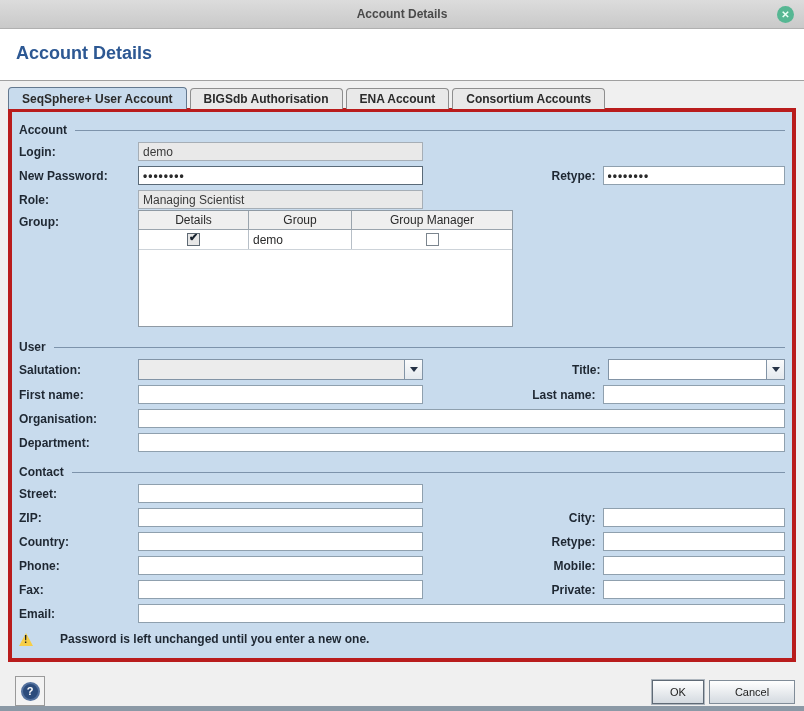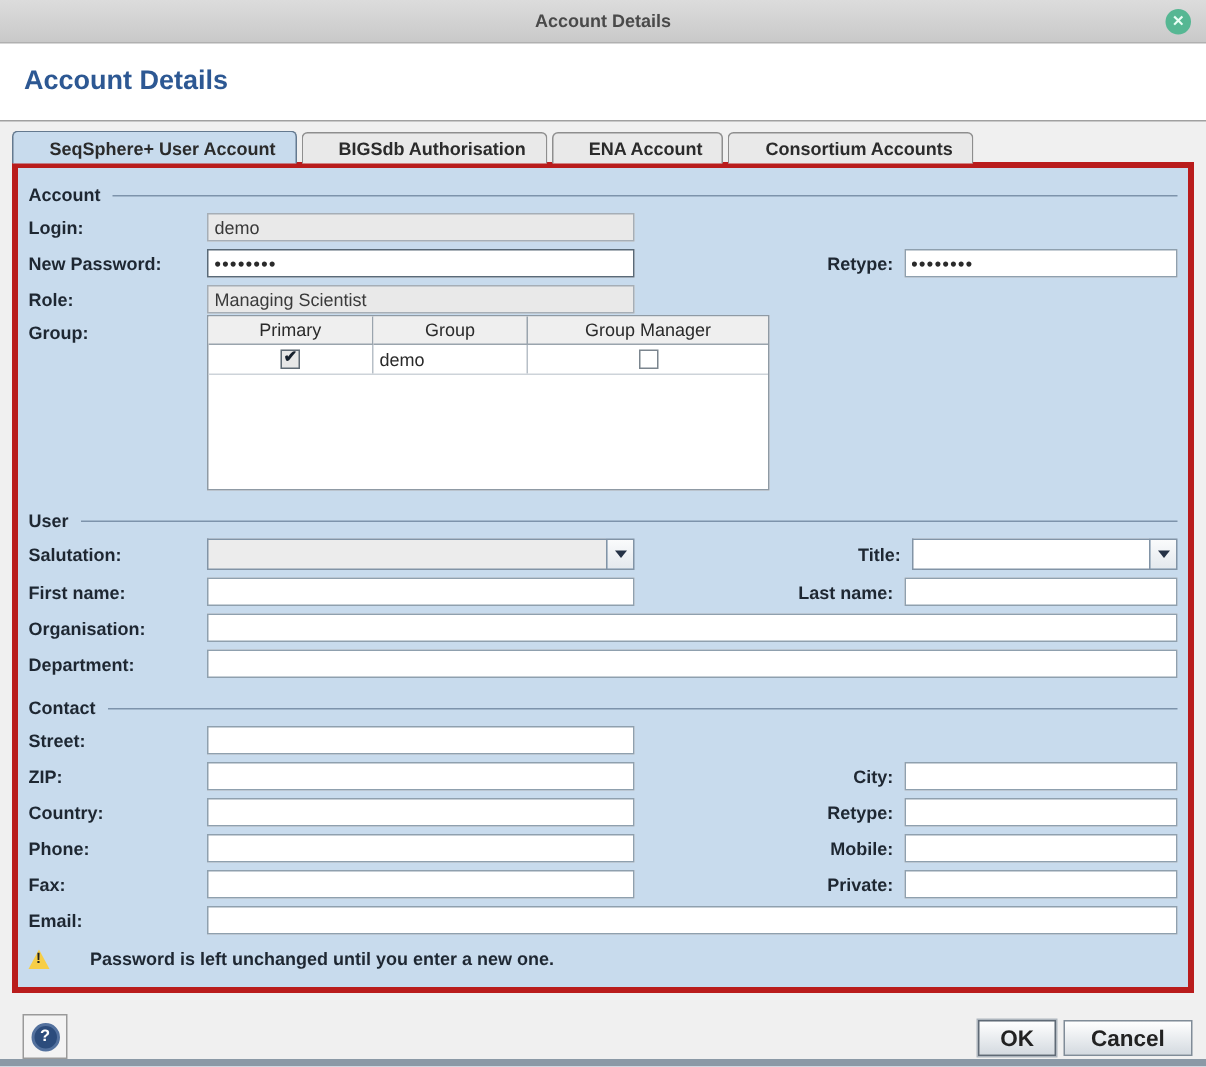--- a/index.html
+++ b/index.html
@@ -16,21 +16,21 @@
 
   
   .header-area { height:51px; background:#ffffff; padding:14px 0 0 16px; }
   .page-heading { font-size:18px; font-weight:bold; color:#2d5893; }
 
   
   .body-bg { height:631px; background:#f0f0f0; border-top:1px solid #a0a0a0; position:relative; }
 
   
   .tabs { display:flex; gap:3px; padding:7px 0 0 8px; height:28px; position:relative; z-index:2; }
-  .tab { height:21px; padding:3px 13px 0 24px; background:#e9e9e9; border:1px solid #8e8e8e; border-bottom:none;
+  .tab { height:21px; padding:3px 13px 0 13px; background:#e9e9e9; border:1px solid #8e8e8e; border-bottom:none;
          border-radius:4px 4px 0 0; font-weight:bold; color:#2b2b2b; white-space:nowrap; cursor:default; }
   .tab.selected { background:#c8dbed; border-color:#64798f; height:22px; margin-top:-1px; padding-top:4px; }
 
   
   .panel { margin:0 8px; width:788px; height:554px; background:#c8dbed; border:4px solid #b91c1c;
            padding:2px 7px 0 7px; position:relative; margin-top:-1px; }
 
   .section-header { display:flex; align-items:center; margin:8px 0 2px 0; height:15px; }
   .section-title { font-weight:bold; color:#1e2732; margin-right:8px; }
   .section-line { flex:1; border-top:1px solid #7d93ab; margin-top:1px; }
@@ -86,21 +86,21 @@
   .warning-text { font-weight:bold; color:#1e2732;padding-left:19px; }
 
   
   .footer { height:49px; position:relative; background:#f0f0f0; }
   .help-btn { position:absolute; left:15px; top:14px; width:30px; height:30px; background:#f3f3f3;
               border:1px solid #9a9a9a; display:flex; align-items:center; justify-content:center; cursor:default; }
   .help-circle { width:19px; height:19px; border-radius:50%; background:#2c4c7c; border:2px solid #53719e;
                  color:#ffffff; font-weight:bold; font-size:11px; text-align:center; line-height:15px; }
   .footer-buttons { position:absolute; right:9px; top:18px; display:flex; gap:5px; }
   .btn { height:24px; border:1px solid #808c98; background:linear-gradient(#ffffff,#d4dae0);
-         font-family:"Liberation Sans",sans-serif; font-size:15px; font-weight:bold; color:#222; cursor:default; }
+         font-family:"Liberation Sans",sans-serif; font-size:11px; font-weight:normal; color:#222; cursor:default; }
   .btn.ok { width:52px; border-color:#5f6a76; box-shadow:0 0 0 1px #aeb6be; }
   .btn.cancel { width:86px; }
 
   .bottom-strip { position:absolute; left:0; bottom:0; width:804px; height:5px; background:#8b99a6; }
 </style>
 </head>
 <body>
 
 <div class="titlebar">
   <span class="titlebar-text">Account Details</span>
@@ -142,21 +142,21 @@
     <div class="row">
       <span class="lbl">Role:</span>
       <input class="tf ro w-left" readonly="" value="Managing Scientist" style="">
     </div>
 
     <div class="row top">
       <span class="lbl">Group:</span>
     </div>
     <div class="gtable" style="margin-top:-24px;">
       <div class="gthead">
-        <div class="gth c1">Primary</div>
+        <div class="gth c1">Details</div>
         <div class="gth c2">Group</div>
         <div class="gth c3">Group Manager</div>
       </div>
       <div class="gtr">
         <div class="gtd c1">
           <span class="cbx checked">
               <span class="tick">✔</span>
             </span>
         </div>
         <div class="gtd c2 text">demo</div>

